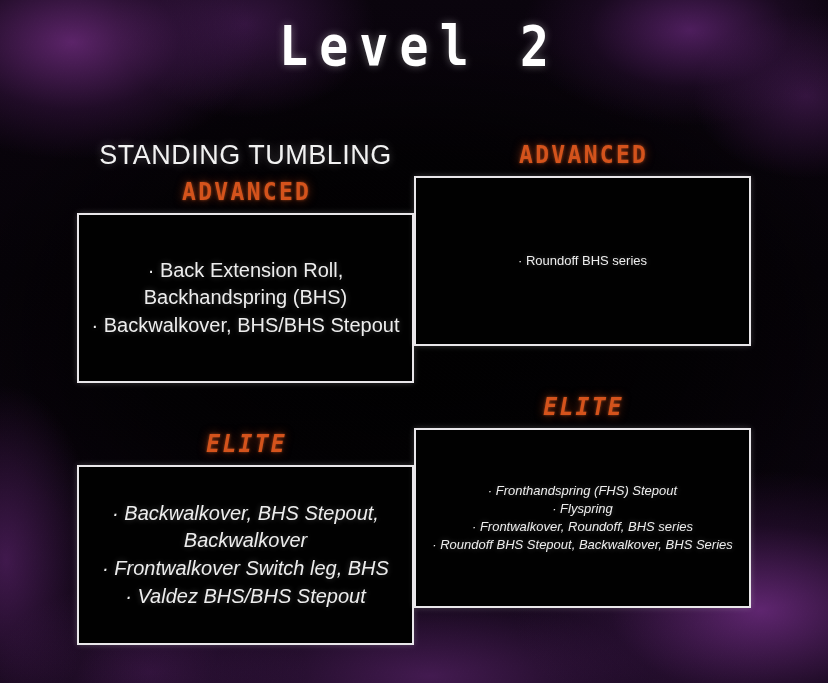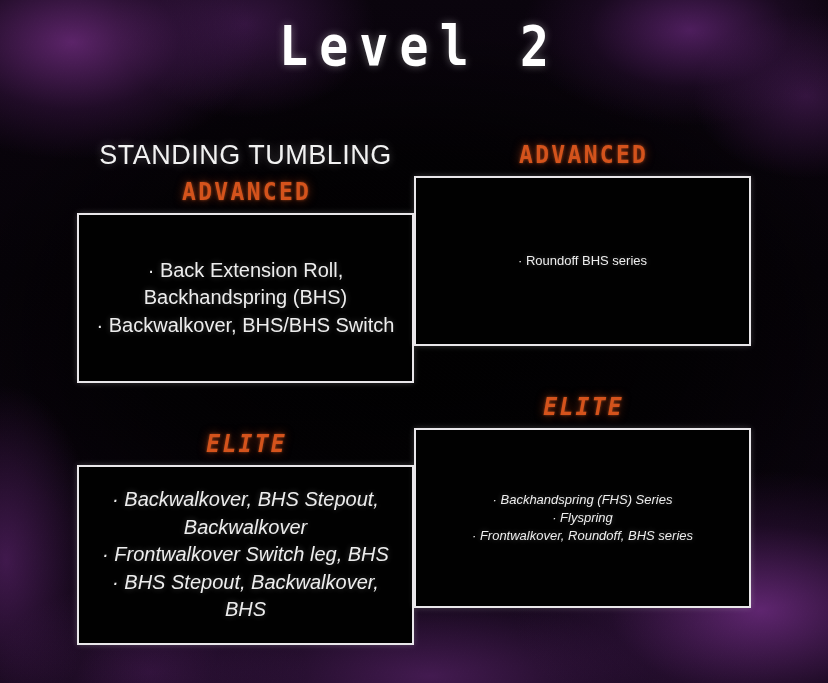--- a/index.html
+++ b/index.html
@@ -142,32 +142,32 @@
 
     <div class="col left">
 
       <div class="col-head">STANDING TUMBLING</div>
 
       <div class="tier-block">
         <div class="tier-label">ADVANCED</div>
         <div class="skill-box box-advanced">
           <ul class="skill-list">
             <li>Back Extension Roll, Backhandspring (BHS)</li>
-            <li>Backwalkover, BHS/BHS Switch</li>
+            <li>Backwalkover, BHS/BHS Stepout</li>
           </ul>
         </div>
       </div>
 
       <div class="tier-block tier-block-elite">
         <div class="tier-label">ELITE</div>
         <div class="skill-box box-elite">
           <ul class="skill-list">
             <li>Backwalkover, BHS Stepout, Backwalkover</li>
             <li>Frontwalkover Switch leg, BHS</li>
-            <li>BHS Stepout, Backwalkover, BHS</li>
+            <li>Valdez BHS/BHS Stepout</li>
           </ul>
         </div>
       </div>
 
     </div>
 
     <div class="col right">
 
 
       <div class="tier-block">
@@ -176,23 +176,24 @@
           <ul class="skill-list">
             <li>Roundoff BHS series</li>
           </ul>
         </div>
       </div>
 
       <div class="tier-block tier-block-elite">
         <div class="tier-label">ELITE</div>
         <div class="skill-box box-elite">
           <ul class="skill-list">
-            <li>Backhandspring (FHS) Series</li>
+            <li>Fronthandspring (FHS) Stepout</li>
             <li>Flyspring</li>
             <li>Frontwalkover, Roundoff, BHS series</li>
+            <li>Roundoff BHS Stepout, Backwalkover, BHS Series</li>
           </ul>
         </div>
       </div>
 
     </div>
 
   </div>
 </div>
 
 </body></html>

